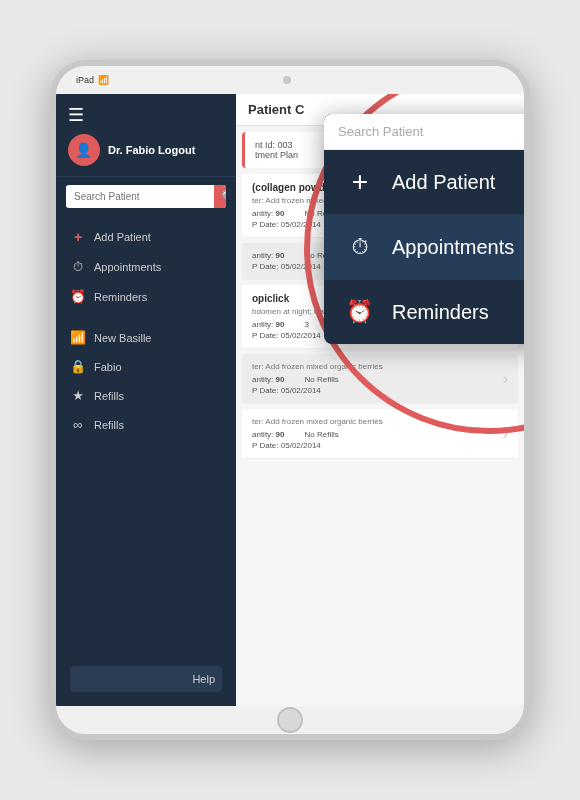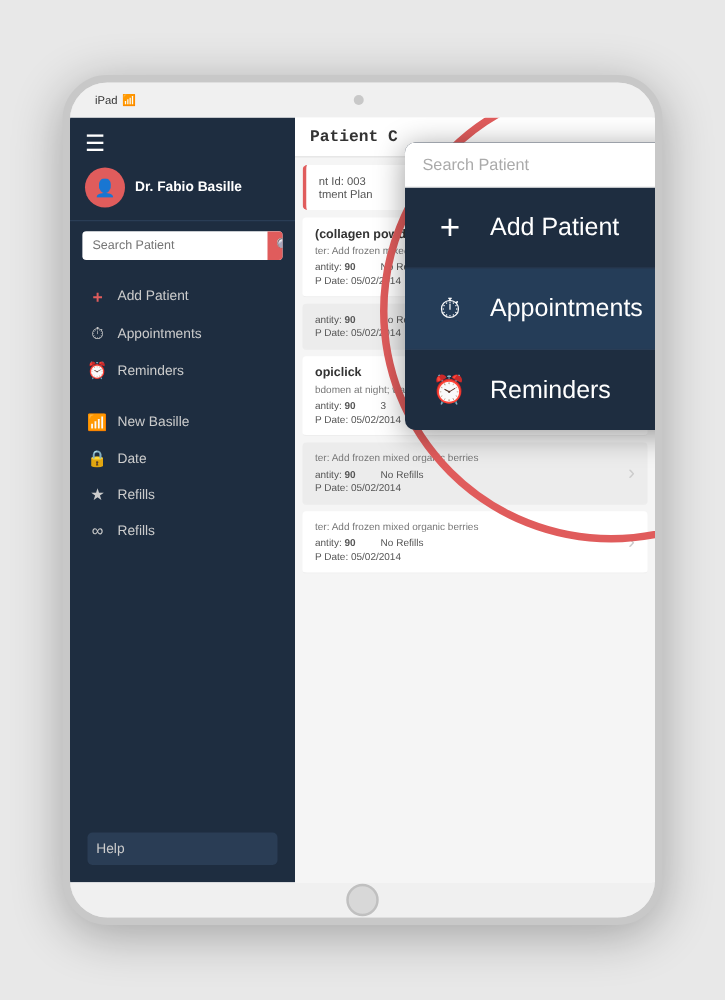--- a/index.html
+++ b/index.html
@@ -175,40 +175,39 @@
 
     .help-btn {
       margin: auto 14px 14px;
       background: #2a3d55;
       color: #ccc;
       border: none;
       border-radius: 4px;
       padding: 7px;
       font-size: 11px;
       cursor: pointer;
-      text-align: left;
+      text-align: right;
       width: calc(100% - 28px);
     }
 
     
     .main-content {
       flex: 1;
       background: #f5f5f5;
       overflow: hidden;
       position: relative;
     }
 
     .content-header {
       background: #fff;
       padding: 8px 12px;
       border-bottom: 1px solid #e0e0e0;
       font-size: 13px;
       font-weight: 600;
       color: #333;
-      font-family: Liberation Mono, monospace;
     }
 
     .patient-card {
       background: #fff;
       margin: 6px;
       padding: 8px 10px;
       border-radius: 4px;
       font-size: 10px;
       color: #555;
       border-left: 3px solid #e05c5c;
@@ -370,21 +369,21 @@
       <div style="width:40px"></div>
     </div>
 
     <div class="ipad-screen">
 
       <div class="sidebar">
         <div class="sidebar-header">
           <div class="hamburger-icon">☰</div>
           <div class="doctor-info">
             <div class="doctor-avatar">👤</div>
-            <div class="doctor-name">Dr. Fabio Basille</div>
+            <div class="doctor-name">Dr. Fabio Logout</div>
           </div>
         </div>
 
         <div class="search-box">
           <input class="search-input" type="text" placeholder="Search Patient" style="">
           <button class="search-btn">🔍</button>
         </div>
 
         <div class="sidebar-nav">
           <div class="nav-item">
@@ -402,21 +401,21 @@
         </div>
 
 
         <div class="sidebar-nav">
           <div class="nav-item">
             <span class="nav-icon">📶</span>
             <span>New Basille</span>
           </div>
           <div class="nav-item">
             <span class="nav-icon">🔒</span>
-            <span>Date</span>
+            <span>Fabio</span>
           </div>
           <div class="nav-item">
             <span class="nav-icon">★</span>
             <span>Refills</span>
           </div>
           <div class="nav-item">
             <span class="nav-icon">∞</span>
             <span>Refills</span>
           </div>
         </div>

